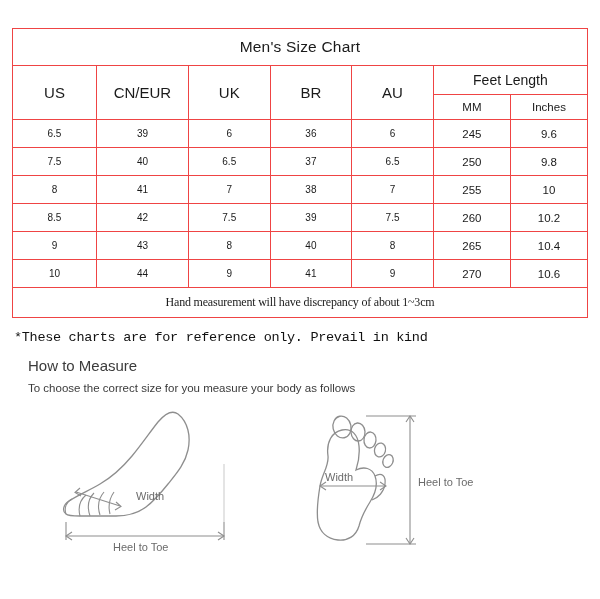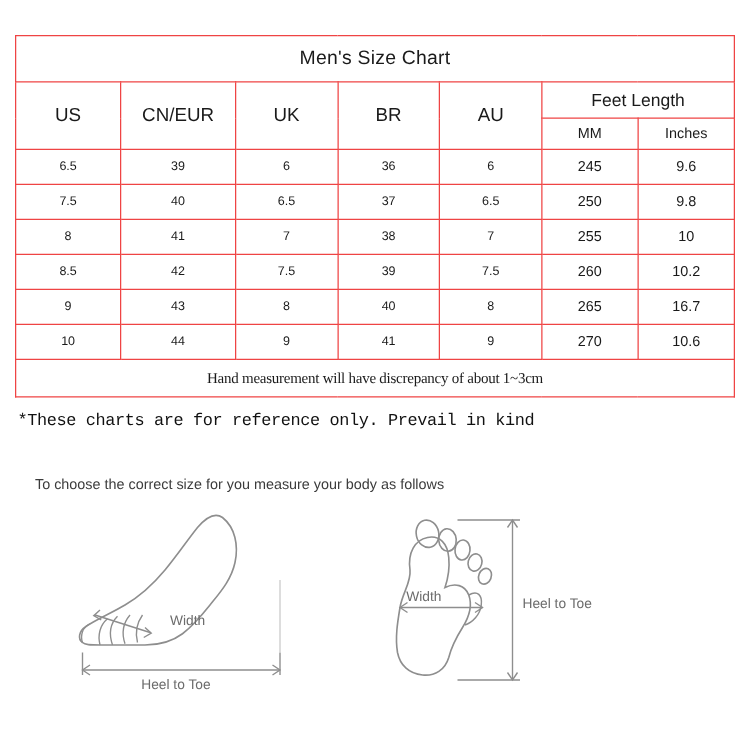--- a/index.html
+++ b/index.html
@@ -195,41 +195,42 @@
           <td class="data-cell small">260</td>
           <td class="data-cell small">10.2</td>
         </tr>
         <tr>
           <td class="data-cell">9</td>
           <td class="data-cell">43</td>
           <td class="data-cell">8</td>
           <td class="data-cell">40</td>
           <td class="data-cell">8</td>
           <td class="data-cell small">265</td>
-          <td class="data-cell small">16.7</td>
+          <td class="data-cell small">10.4</td>
         </tr>
         <tr>
           <td class="data-cell">10</td>
           <td class="data-cell">44</td>
           <td class="data-cell">9</td>
           <td class="data-cell">41</td>
           <td class="data-cell">9</td>
           <td class="data-cell small">270</td>
           <td class="data-cell small">10.6</td>
         </tr>
 
         <tr>
           <td class="note-cell" colspan="7">Hand measurement will have discrepancy of about 1~3cm</td>
         </tr>
       </tbody>
     </table>
   </div>
 
   <div class="reference">*These charts are for reference only. Prevail in kind</div>
 
+  <div class="howto-title">How to Measure</div>
   <div class="howto-sub">To choose the correct size for you measure your body as follows</div>
 
   <div class="diagram">
     <svg width="545" height="155" viewBox="0 0 545 155">
 
       <g fill="none" stroke="#8e8e8e" stroke-width="1.3">
         <path d="M150,10 C160,18 163,32 160,46 C157,60 148,70 140,80
                  C132,90 126,97 118,103 C110,109 100,112 88,112
                  C74,112 62,112 52,112 C44,112 40,112 38,110
                  C34,107 35,101 41,97 C50,91 62,86 72,80

